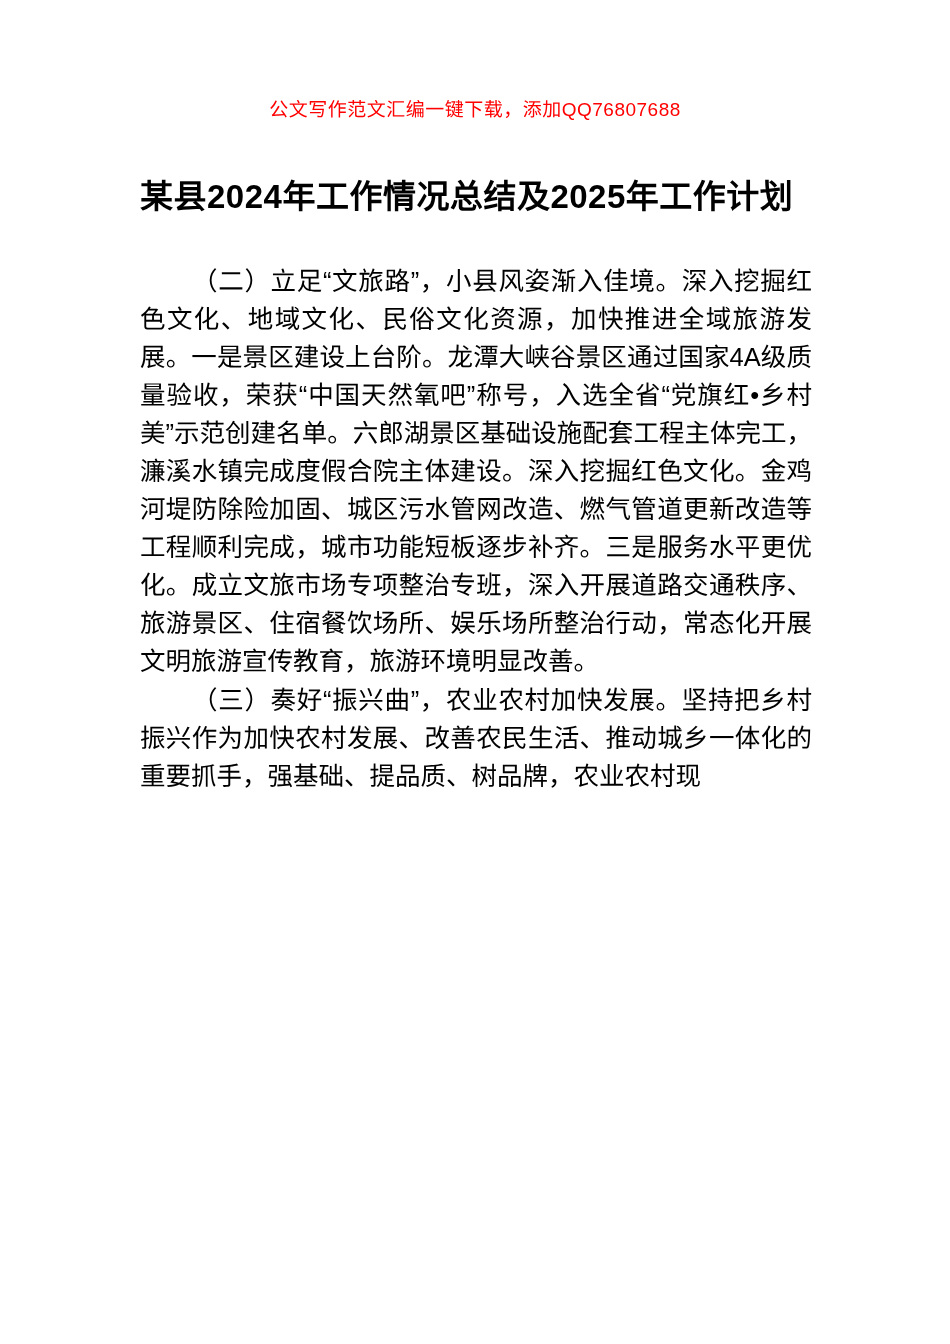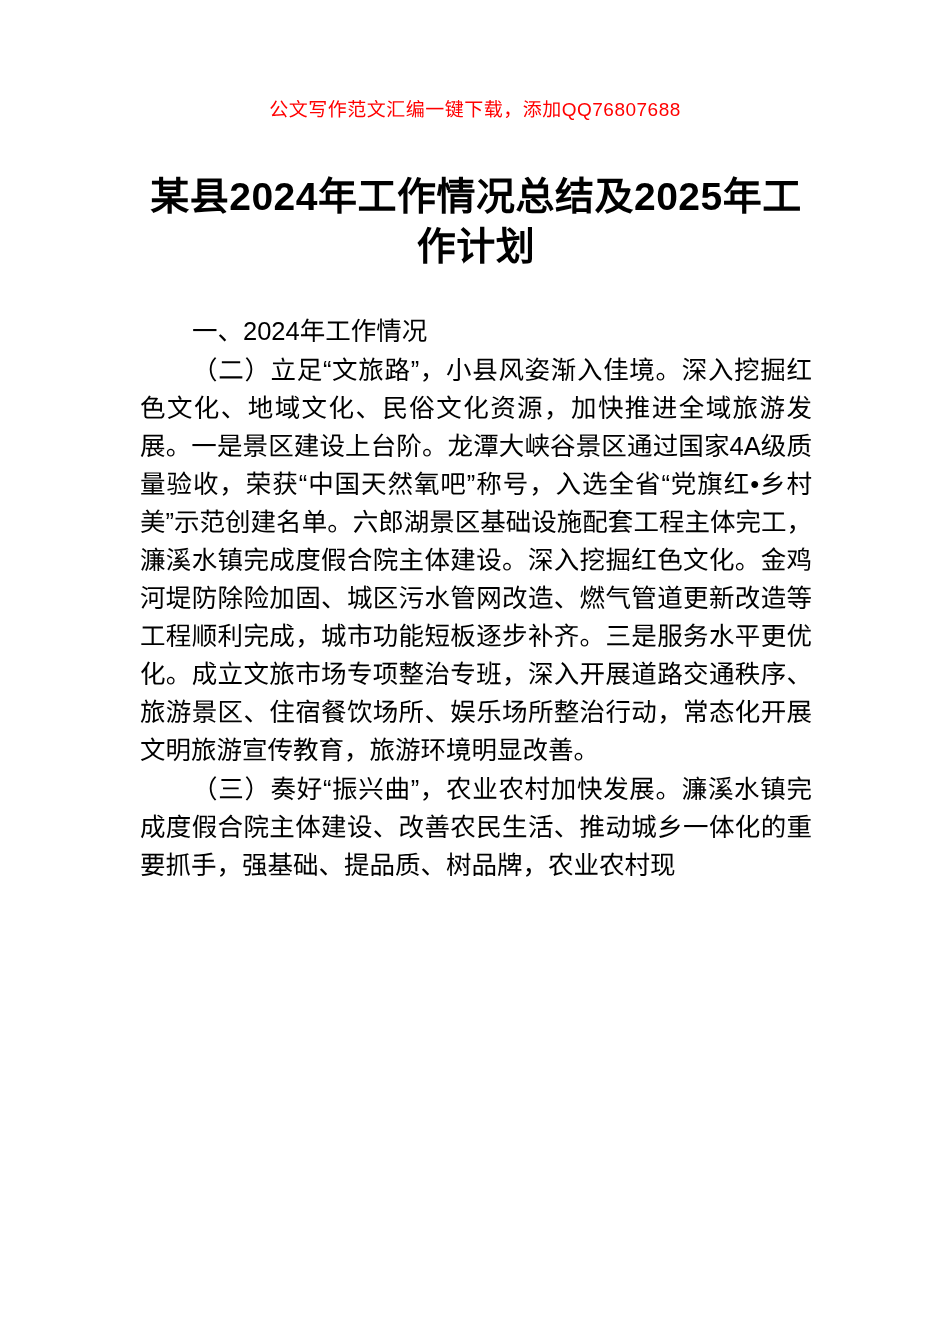--- a/index.html
+++ b/index.html
@@ -37,23 +37,23 @@
   }
   .doc-body {
     position: absolute;
     top: 160px;
     left: 140px;
     width: 672px;
   }
   .doc-title {
     font-family: "Liberation Sans", "DejaVu Sans", sans-serif;
     font-weight: bold;
-    font-size: 39px;
+    font-size: 33px;
     line-height: 50px;
-    text-align: center;
+    text-align: left;
     letter-spacing: 0.5px;
     margin: 0 0 40px 0;
     color: #000000;
   }
   .para {
     font-family: "Liberation Sans", "DejaVu Sans", sans-serif;
     font-size: 25.5px;
     line-height: 38px;
     text-align: justify;
     text-justify: inter-ideograph;
@@ -69,21 +69,20 @@
 <body>
 
 <div class="page">
 
   <div class="watermark">公文写作范文汇编一键下载，添加QQ76807688</div>
 
   <div class="doc-body">
 
     <h1 class="doc-title">某县2024年工作情况总结及2025年工作计划</h1>
 
-    <p class="para indent">一、2024年工作情况</p>
 
 
     <p class="para indent">（二）立足“文旅路”，小县风姿渐入佳境。深入挖掘红色文化、地域文化、民俗文化资源，加快推进全域旅游发展。一是景区建设上台阶。龙潭大峡谷景区通过国家4A级质量验收，荣获“中国天然氧吧”称号，入选全省“党旗红•乡村美”示范创建名单。六郎湖景区基础设施配套工程主体完工，濂溪水镇完成度假合院主体建设。深入挖掘红色文化。金鸡河堤防除险加固、城区污水管网改造、燃气管道更新改造等工程顺利完成，城市功能短板逐步补齐。三是服务水平更优化。成立文旅市场专项整治专班，深入开展道路交通秩序、旅游景区、住宿餐饮场所、娱乐场所整治行动，常态化开展文明旅游宣传教育，旅游环境明显改善。</p>
 
-    <p class="para indent">（三）奏好“振兴曲”，农业农村加快发展。濂溪水镇完成度假合院主体建设、改善农民生活、推动城乡一体化的重要抓手，强基础、提品质、树品牌，农业农村现</p>
+    <p class="para indent">（三）奏好“振兴曲”，农业农村加快发展。坚持把乡村振兴作为加快农村发展、改善农民生活、推动城乡一体化的重要抓手，强基础、提品质、树品牌，农业农村现</p>
 
   </div>
 </div>
 
 </body></html>

